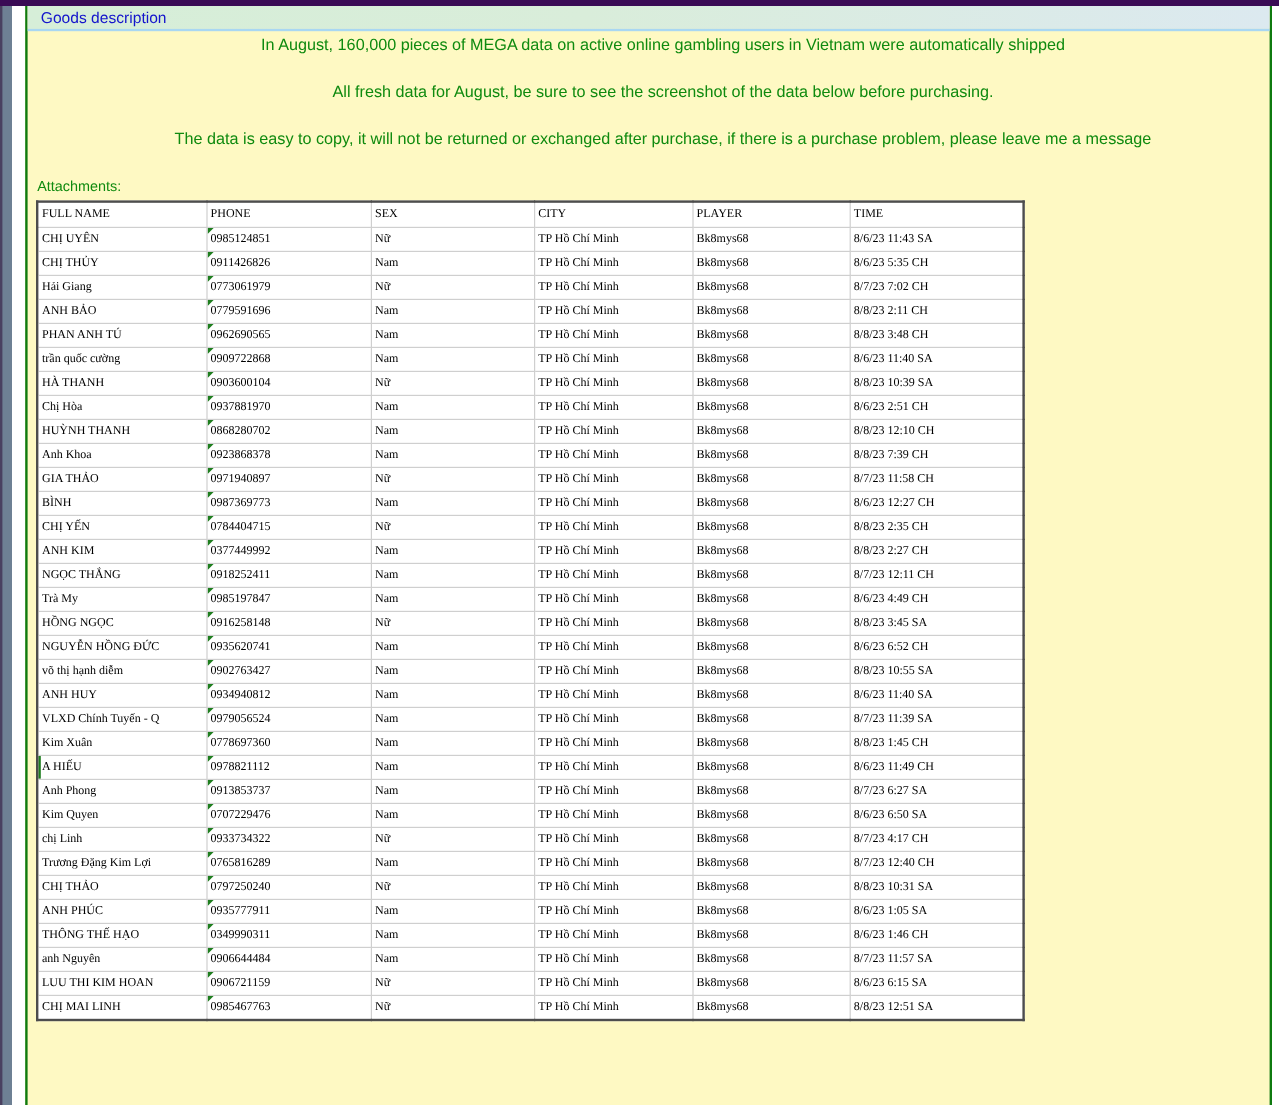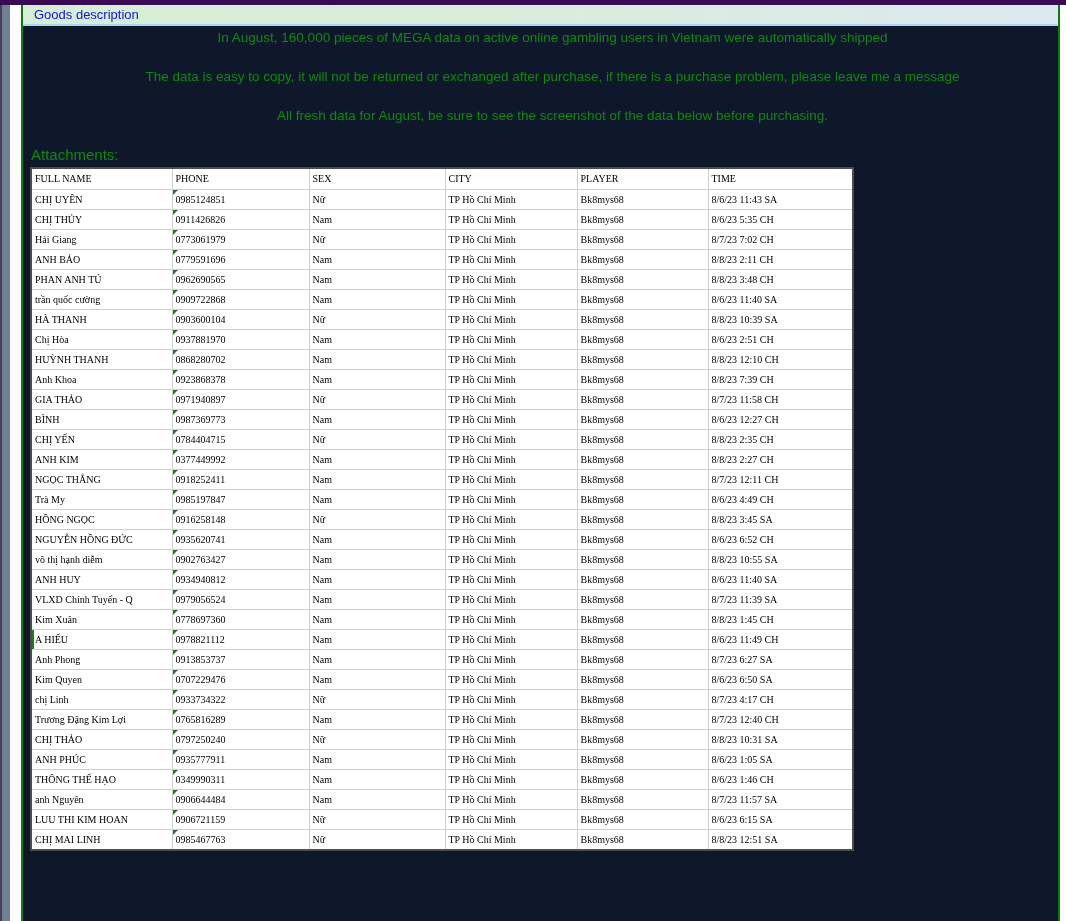--- a/index.html
+++ b/index.html
@@ -4,31 +4,31 @@
 <style>
   html, body { margin: 0; padding: 0; }
   body { width: 1066px; height: 921px; background: #ffffff; font-family: "Liberation Sans", sans-serif; }
   #stage { position: relative; width: 1066px; height: 921px; overflow: hidden; background: #ffffff; }
 
   .topbar { position: absolute; left: 0; top: 0; width: 1066px; height: 5px; background: #3a0b55; }
   .left-strip { position: absolute; left: 0; top: 5px; width: 10px; height: 916px;
                 background: #6e8094; border-left: 2px solid #494060; box-sizing: border-box; }
 
   .panel { position: absolute; left: 21px; top: 5px; width: 1039px; height: 916px;
-           background: #0f172a; border-left: 2px solid #0f7a0f; border-right: 2px solid #0f7a0f;
+           background: #fef9c3; border-left: 2px solid #0f7a0f; border-right: 2px solid #0f7a0f;
            box-sizing: border-box; }
 
   .panel-header { height: 17px; padding: 2px 0 0 11px;
                   background: linear-gradient(to right, #d6eed8 0%, #d9edda 45%, #dce9f0 100%);
                   color: #1414cc; font-size: 13px; }
   .blue-rule { height: 2px; background: #a9d7f2; }
 
   .para { color: #0f8a0f; font-size: 13.5px; line-height: 14px; margin: 0 0 25px 24px; white-space: nowrap; text-align: center; }
   .para.first { margin-top: 5px; }
-  .attachments-label { color: #0f8a0f; font-size: 15px; line-height: 14px; margin: 0 0 0 8px; }
+  .attachments-label { color: #0f8a0f; font-size: 12px; line-height: 14px; margin: 0 0 0 8px; }
 
   .sheet { margin: 5px 0 0 7px; }
   table.grid { border-collapse: collapse; table-layout: fixed; width: 822px;
                background: #ffffff; border: 2px solid #4d4d4d;
                font-family: "Liberation Serif", serif; font-size: 10px; color: #000000; }
   table.grid th, table.grid td { border: 1px solid #cfcfcf; padding: 0 0 0 3px;
                height: 19px; line-height: 19px; font-weight: normal; text-align: left;
                white-space: nowrap; overflow: hidden; }
   table.grid th { height: 20px; line-height: 20px; }
   td.phone-cell { position: relative; }
@@ -43,22 +43,22 @@
   <div class="topbar"></div>
   <div class="left-strip"></div>
 
   <div class="panel">
     <div class="panel-header">
       <span>Goods description</span>
     </div>
     <div class="blue-rule"></div>
 
     <p class="para first">In August, 160,000 pieces of MEGA data on active online gambling users in Vietnam were automatically shipped</p>
+    <p class="para">All fresh data for August, be sure to see the screenshot of the data below before purchasing.</p>
     <p class="para">The data is easy to copy, it will not be returned or exchanged after purchase, if there is a purchase problem, please leave me a message</p>
-    <p class="para">All fresh data for August, be sure to see the screenshot of the data below before purchasing.</p>
 
     <div class="attachments-label">Attachments:</div>
 
     <div class="sheet">
       <table class="grid">
         <colgroup>
           <col style="width:141px">
             <col style="width:137px">
             <col style="width:136px">
           <col style="width:132px">

